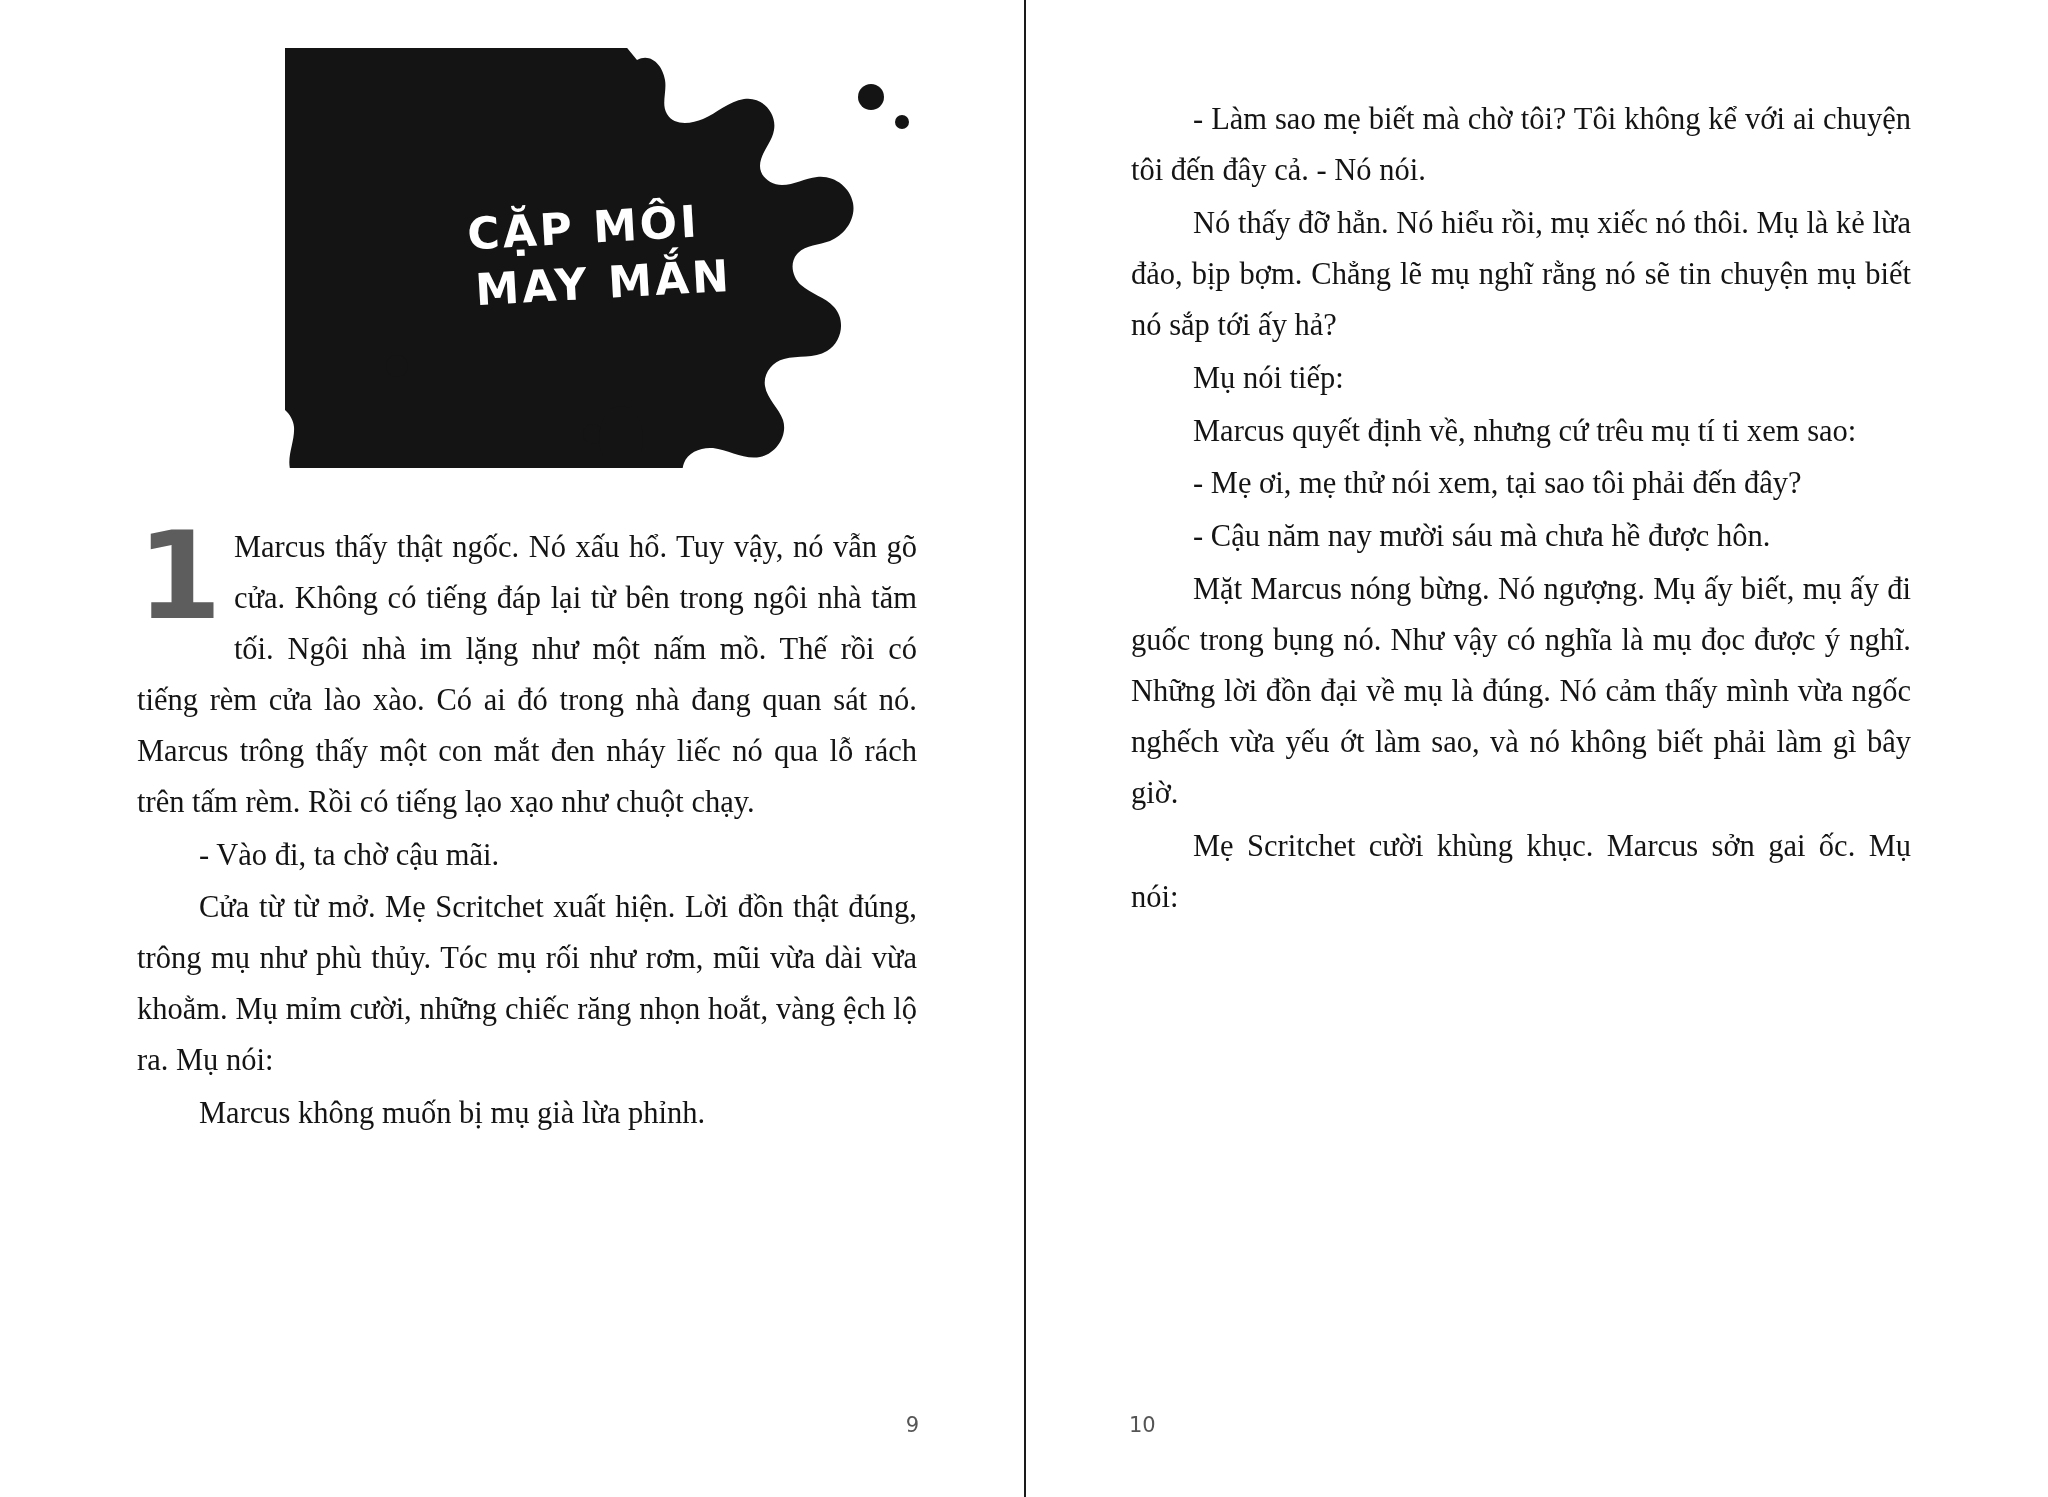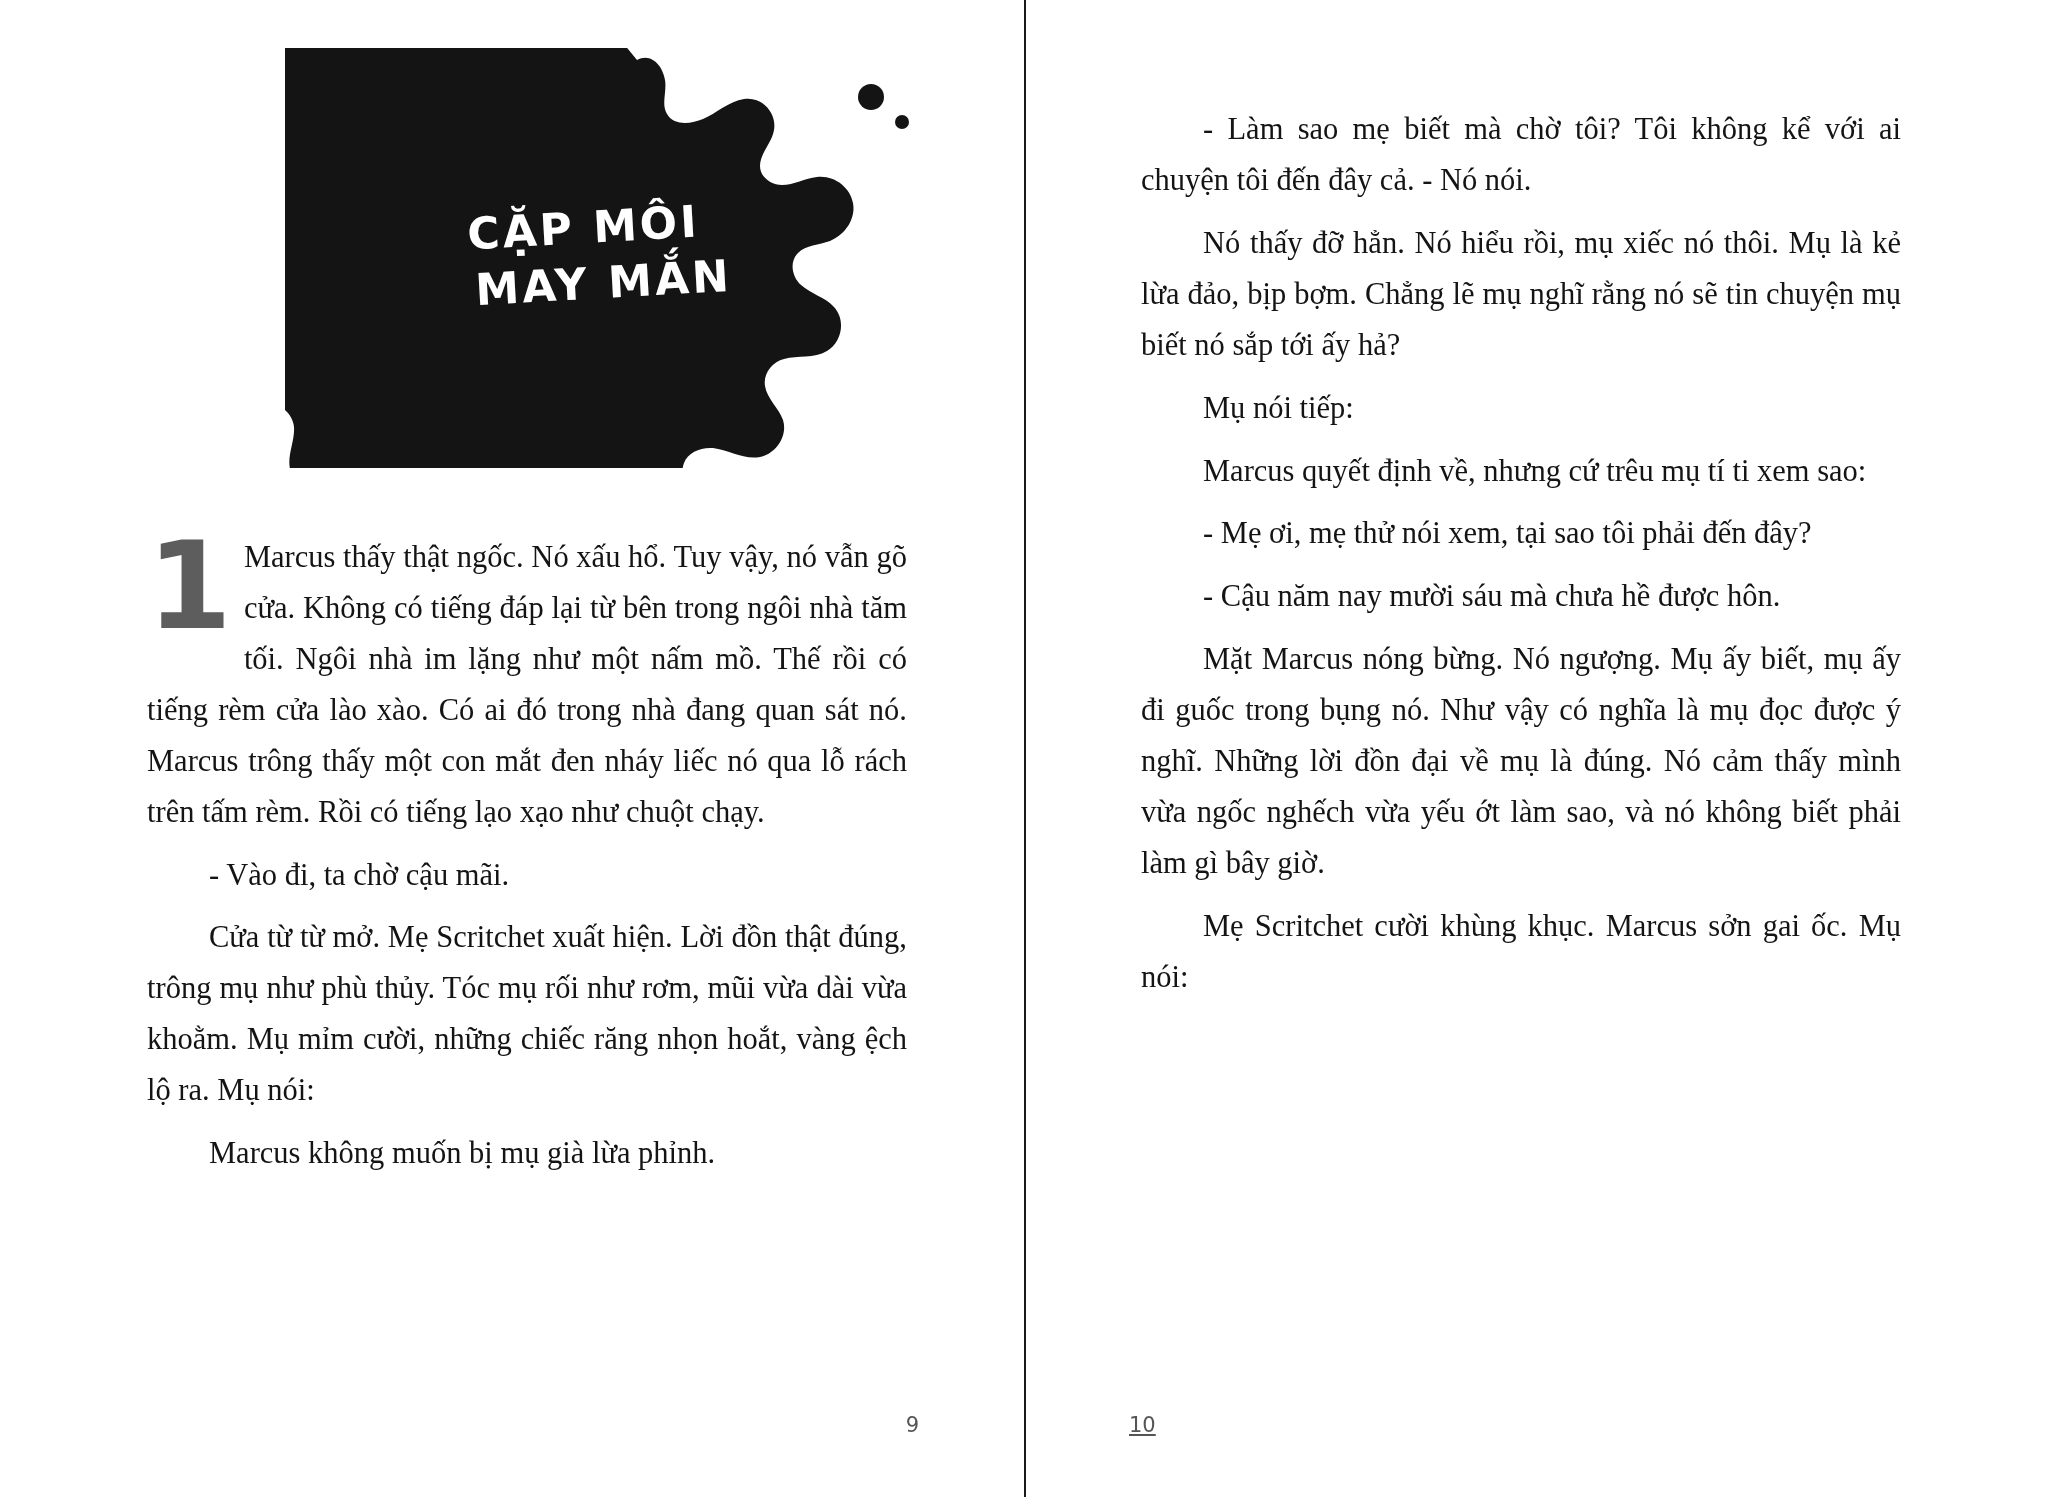--- a/index.html
+++ b/index.html
@@ -68,21 +68,21 @@
     transform: rotate(-3.2deg);
     pointer-events: none;
   }
   .splat-title .l2 {
     display: block;
     margin-left: 34px;
   }
 
   
   .body-text p {
-    margin: 12px;
+    margin: 2px;
     font-size: 30.5px;
     line-height: 1.67;
     text-align: justify;
     text-indent: 62px;
     hyphens: none;
   }
   .body-text p.first {
     text-indent: 0;
   }
   .page-right .body-text {
@@ -108,21 +108,21 @@
 
   
   .folio {
     position: absolute;
     bottom: 60px;
     font-family: "DejaVu Sans", sans-serif;
     font-size: 21px;
     color: #555555;
   }
   .folio-left { right: 105px; }
-  .folio-right { left: 105px; text-decoration: underline; }
+  .folio-right { left: 105px; }
 </style>
 </head>
 <body>
 
 <div class="spread">
 
   <div class="gutter"></div>
 
   <div class="page page-left">
 

